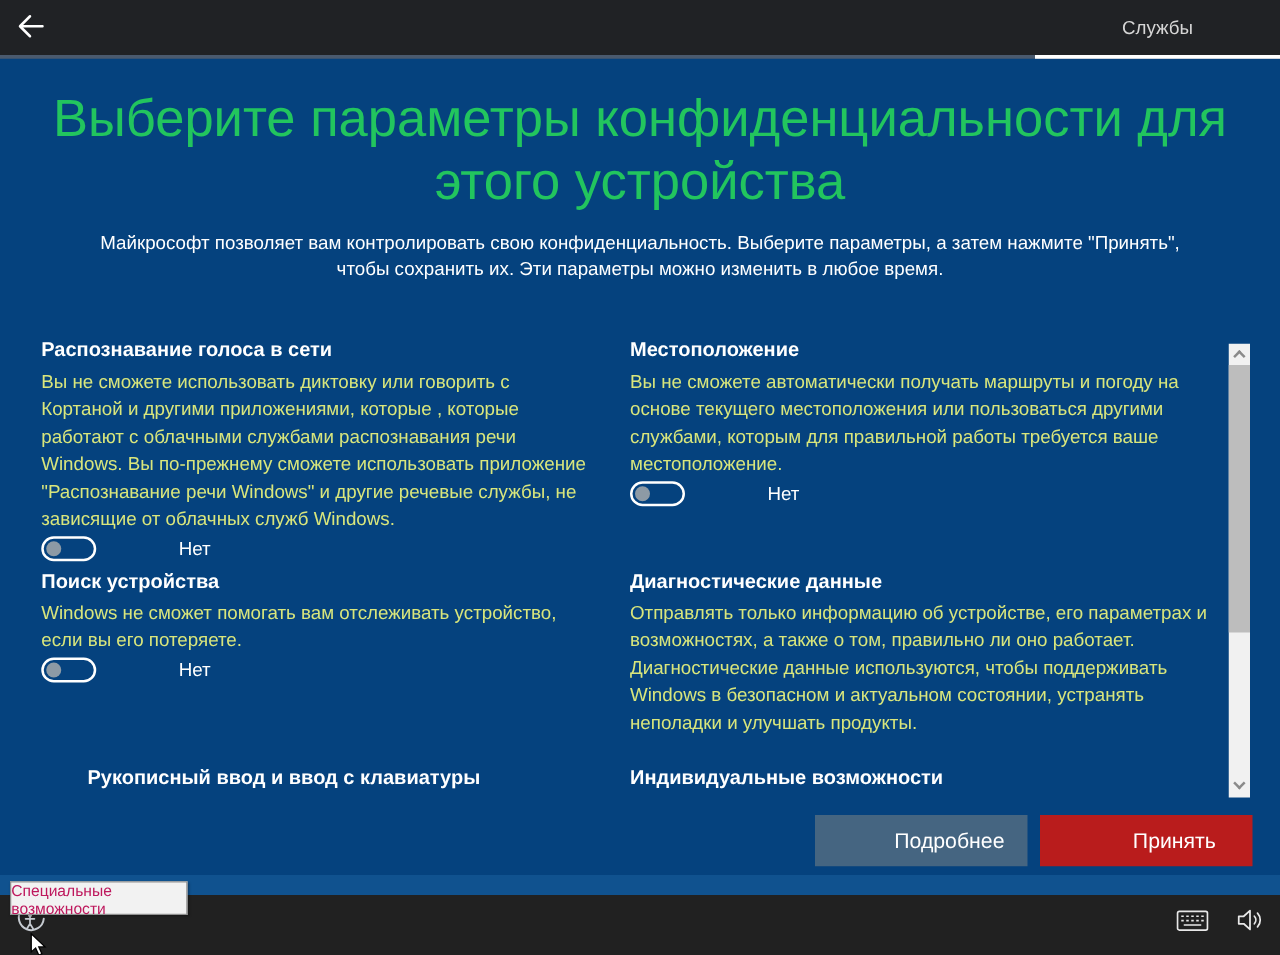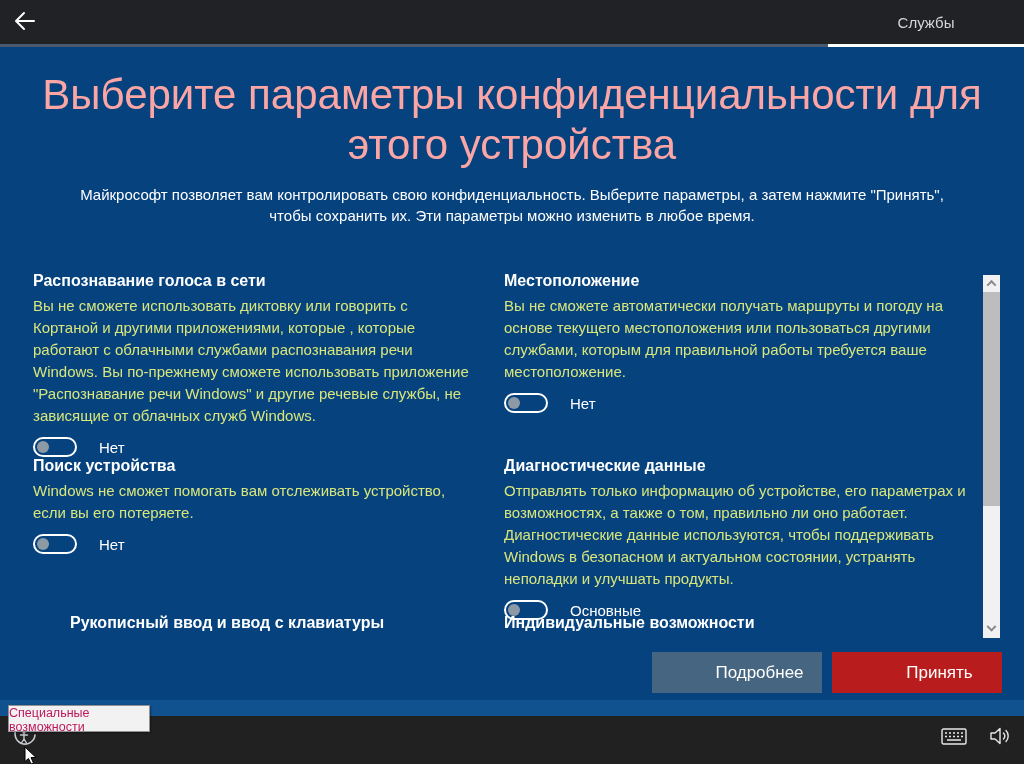--- a/index.html
+++ b/index.html
@@ -33,39 +33,39 @@
     position:absolute; top:0; left:828px; width:196px; height:3px;
     background:#ffffff;
   }
 
   
   .main { position:absolute; top:47px; left:0; width:1024px; height:669px; }
 
   .page-title {
     position:absolute; top:70px; left:32px; width:960px;
     text-align:center; font-size:42px; line-height:50px; font-weight:300;
-    color:#fca5a5;
+    color:#22c55e;
   }
   .page-subtitle {
     position:absolute; top:184px; left:62px; width:900px;
     text-align:center; font-size:15px; line-height:21px; color:#ffffff;
   }
 
   .section { position:absolute; }
   .sec-1 { top:270px; left:33px;  width:438px; }
   .sec-2 { top:455px; left:33px;  width:438px; }
   .sec-3 { top:270px; left:504px; width:466px; }
   .sec-4 { top:455px; left:504px; width:466px; }
   .sec-h5 { top:612px; left:33px;  width:438px;margin-left:37px; }
   .sec-h6 { top:612px; left:504px; width:466px; }
 
   .sec-title { font-size:16px; font-weight:bold; color:#ffffff; line-height:22px; }
   .sec-desc  { font-size:15px; color:#d9e67c; line-height:22px; margin-top:3px; }
 
-  .toggle-row { display:flex; align-items:center; margin-top:10px; }
+  .toggle-row { display:flex; align-items:center; margin-top:2px;gap:44px; }
   .toggle {
     width:44px; height:20px; border:2px solid #ffffff; border-radius:12px;
     position:relative; cursor:pointer; background:transparent;
   }
   .toggle .knob {
     position:absolute; top:2px; left:2px; width:12px; height:12px;
     border-radius:50%; background:#8d9aa5;
   }
   .toggle-label { margin-left:22px; font-size:15px; color:#ffffff; }
 
@@ -183,26 +183,20 @@
     <div class="toggle">
         <div class="knob"></div>
       </div>
     <span class="toggle-label">Нет</span>
   </div>
 </div>
 
 <div class="section sec-4">
   <div class="sec-title">Диагностические данные</div>
   <div class="sec-desc">Отправлять только информацию об устройстве, его параметрах и возможностях, а также о том, правильно ли оно работает. Диагностические данные используются, чтобы поддерживать Windows в безопасном и актуальном состоянии, устранять неполадки и улучшать продукты.</div>
-  <div class="toggle-row">
-    <div class="toggle">
-        <div class="knob"></div>
-      </div>
-    <span class="toggle-label">Основные</span>
-  </div>
 </div>
 
 <div class="section sec-h5">
   <div class="sec-title">Рукописный ввод и ввод с клавиатуры</div>
 </div>
 <div class="section sec-h6">
   <div class="sec-title">Индивидуальные возможности</div>
 </div>
 
 <div class="scrollbar">

